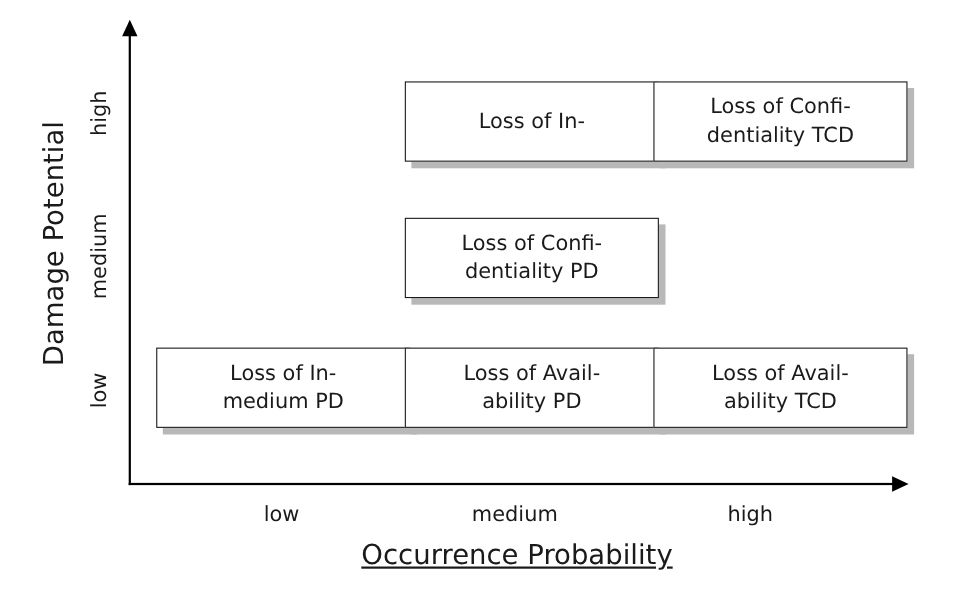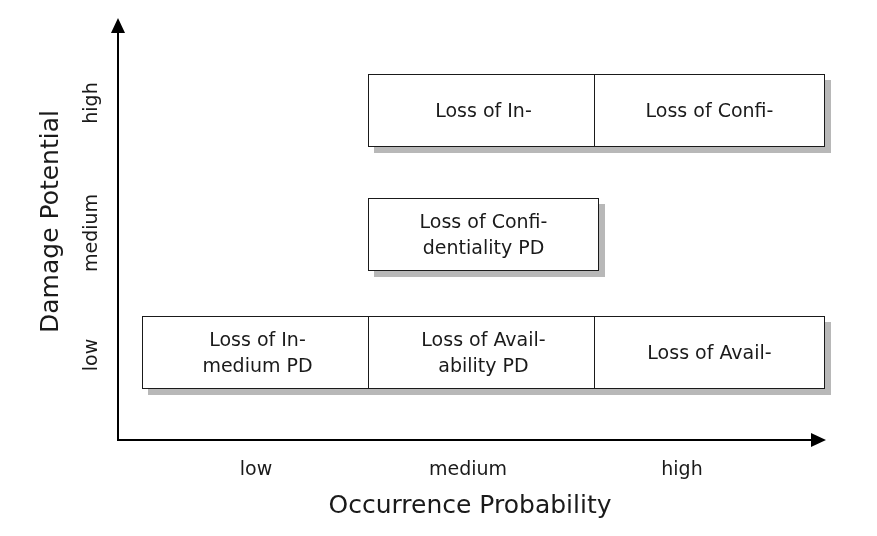--- a/index.html
+++ b/index.html
@@ -72,20 +72,21 @@
   #x-axis-title {
     position: absolute;
     left: 270px;
     top: 490px;
     width: 400px;
     text-align: center;
     font-family: "DejaVu Sans", sans-serif;
     font-size: 25px;
     color: #1a1a1a;
     white-space: nowrap;
+    text-decoration: underline;
   }
 
   
   .y-tick {
     position: absolute;
     width: 110px;
     text-align: center;
     transform: rotate(-90deg);
     font-family: "DejaVu Sans", sans-serif;
     font-size: 19px;
@@ -144,32 +145,32 @@
 
   <div class="x-tick" style="left: 166px; top: 457px;">low</div>
   <div class="x-tick" style="left: 378px; top: 457px;">medium</div>
   <div class="x-tick" style="left: 592px; top: 457px;">high</div>
 
   <div class="risk-box" style="left: 368px; top: 74px;">
     <span class="box-text"><span>Loss of In-</span><br></span>
   </div>
 
   <div class="risk-box" style="left: 594px; top: 74px;">
-    <span class="box-text"><span>Loss of Confi-</span><br></span>
+    <span class="box-text"><span>Loss of Confi-</span><br><span>dentiality TCD</span></span>
   </div>
 
   <div class="risk-box" style="left: 368px; top: 198px;">
     <span class="box-text"><span>Loss of Confi-</span><br><span>dentiality PD</span></span>
   </div>
 
   <div class="risk-box" style="left: 142px; top: 316px;">
     <span class="box-text"><span>Loss of In-</span><br><span>medium PD</span></span>
   </div>
 
   <div class="risk-box" style="left: 368px; top: 316px;">
     <span class="box-text"><span>Loss of Avail-</span><br><span>ability PD</span></span>
   </div>
 
   <div class="risk-box" style="left: 594px; top: 316px;">
-    <span class="box-text"><span>Loss of Avail-</span><br></span>
+    <span class="box-text"><span>Loss of Avail-</span><br><span>ability TCD</span></span>
   </div>
 
 </div>
 
 </body></html>

